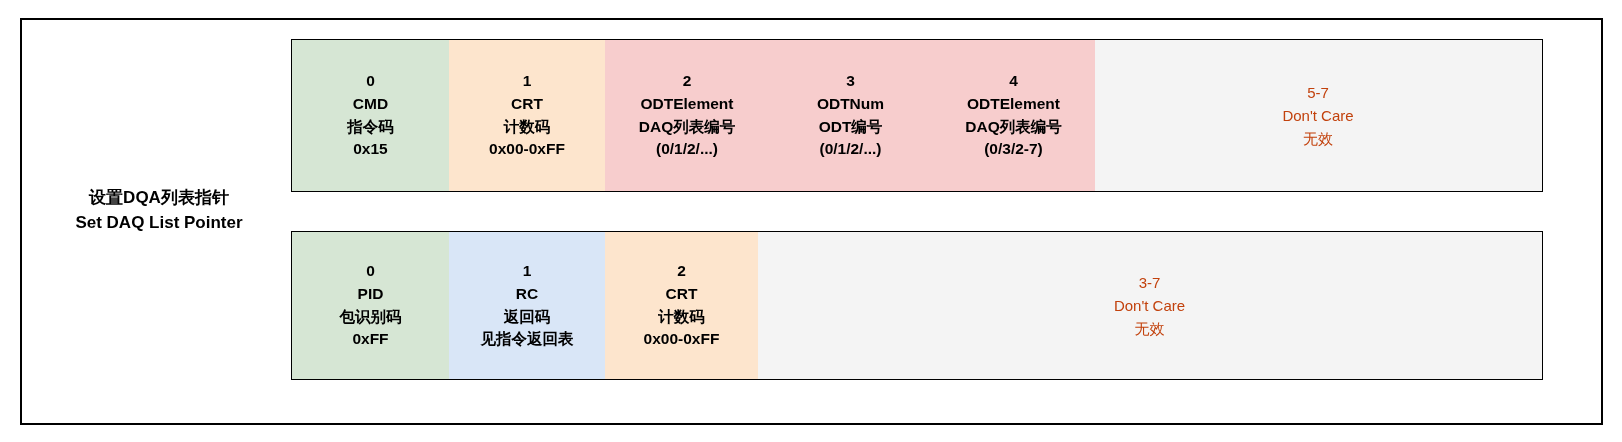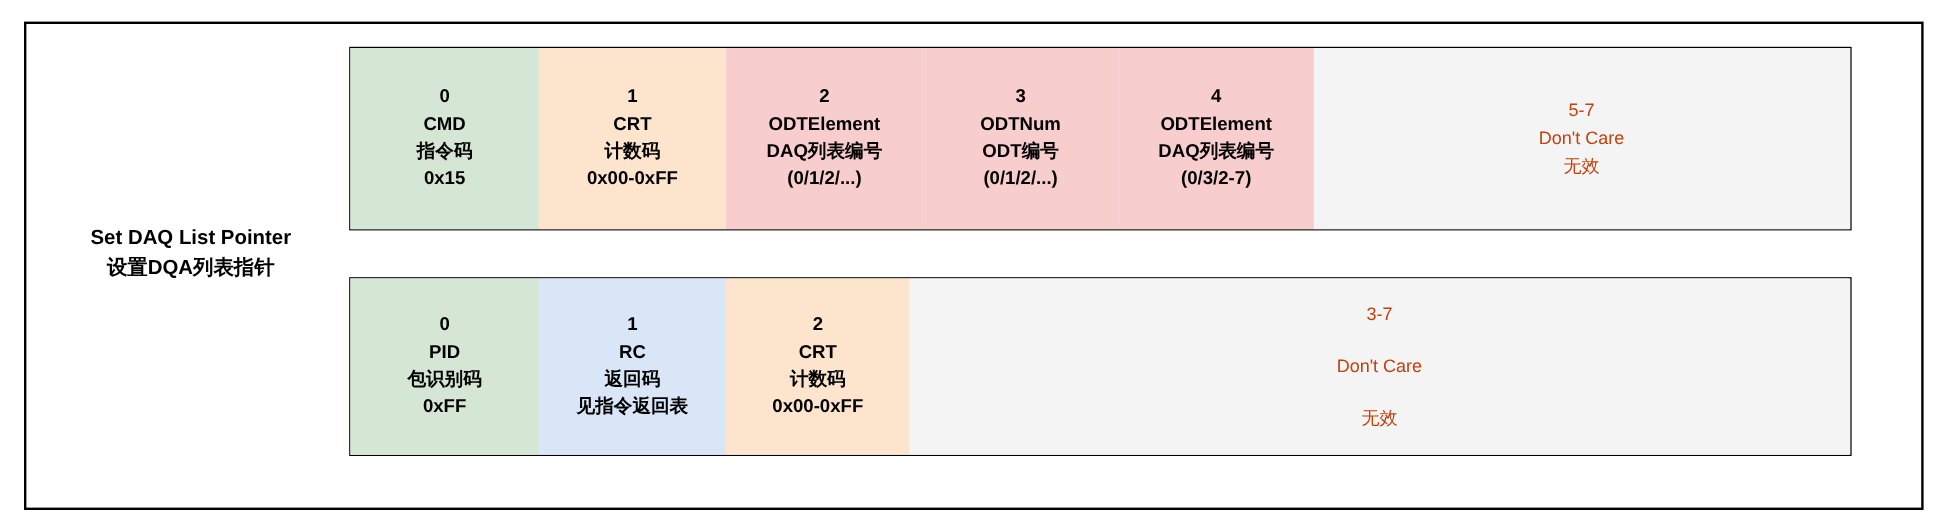--- a/index.html
+++ b/index.html
@@ -100,22 +100,22 @@
   .fill-gray   { background: #f4f4f4; }
 </style>
 </head>
 <body>
 
 <div id="diagram">
 
   <div class="outer-frame"></div>
 
   <div class="row-label">
+    <span class="ln">设置DQA列表指针</span>
     <span class="ln">Set DAQ List Pointer</span>
-    <span class="ln">设置DQA列表指针</span>
   </div>
 
   <div class="frame-table" id="frame-request">
       <div class="byte-cell fill-green" style="width: 157px; flex: 0 0 157px;">
         <span class="ln">0</span>
         <span class="ln">CMD</span>
         <span class="ln">指令码</span>
         <span class="ln">0x15</span>
       </div>
       <div class="byte-cell fill-orange" style="width: 156px; flex: 0 0 156px;">
@@ -161,20 +161,20 @@
         <span class="ln">RC</span>
         <span class="ln">返回码</span>
         <span class="ln">见指令返回表</span>
       </div>
       <div class="byte-cell fill-orange" style="width: 153px; flex: 0 0 153px;">
         <span class="ln">2</span>
         <span class="ln">CRT</span>
         <span class="ln">计数码</span>
         <span class="ln">0x00-0xFF</span>
       </div>
-      <div class="byte-cell fill-gray dontcare" style="width: 783px; flex: 0 0 783px; gap: 20px;">
+      <div class="byte-cell fill-gray dontcare" style="width: 783px; flex: 0 0 783px;">
         <span class="ln">3-7</span>
         <span class="ln">Don't Care</span>
         <span class="ln">无效</span>
       </div>
     </div>
 
 </div>
 
 </body></html>

